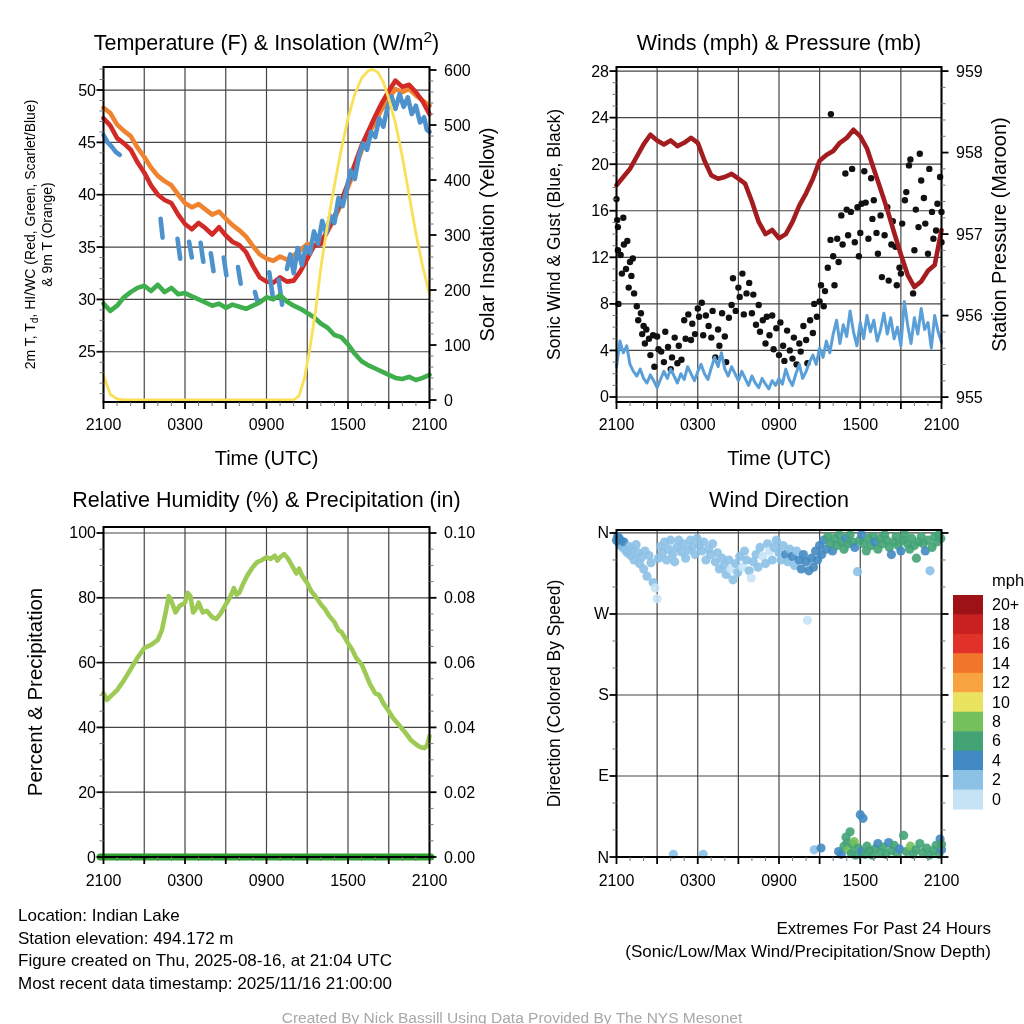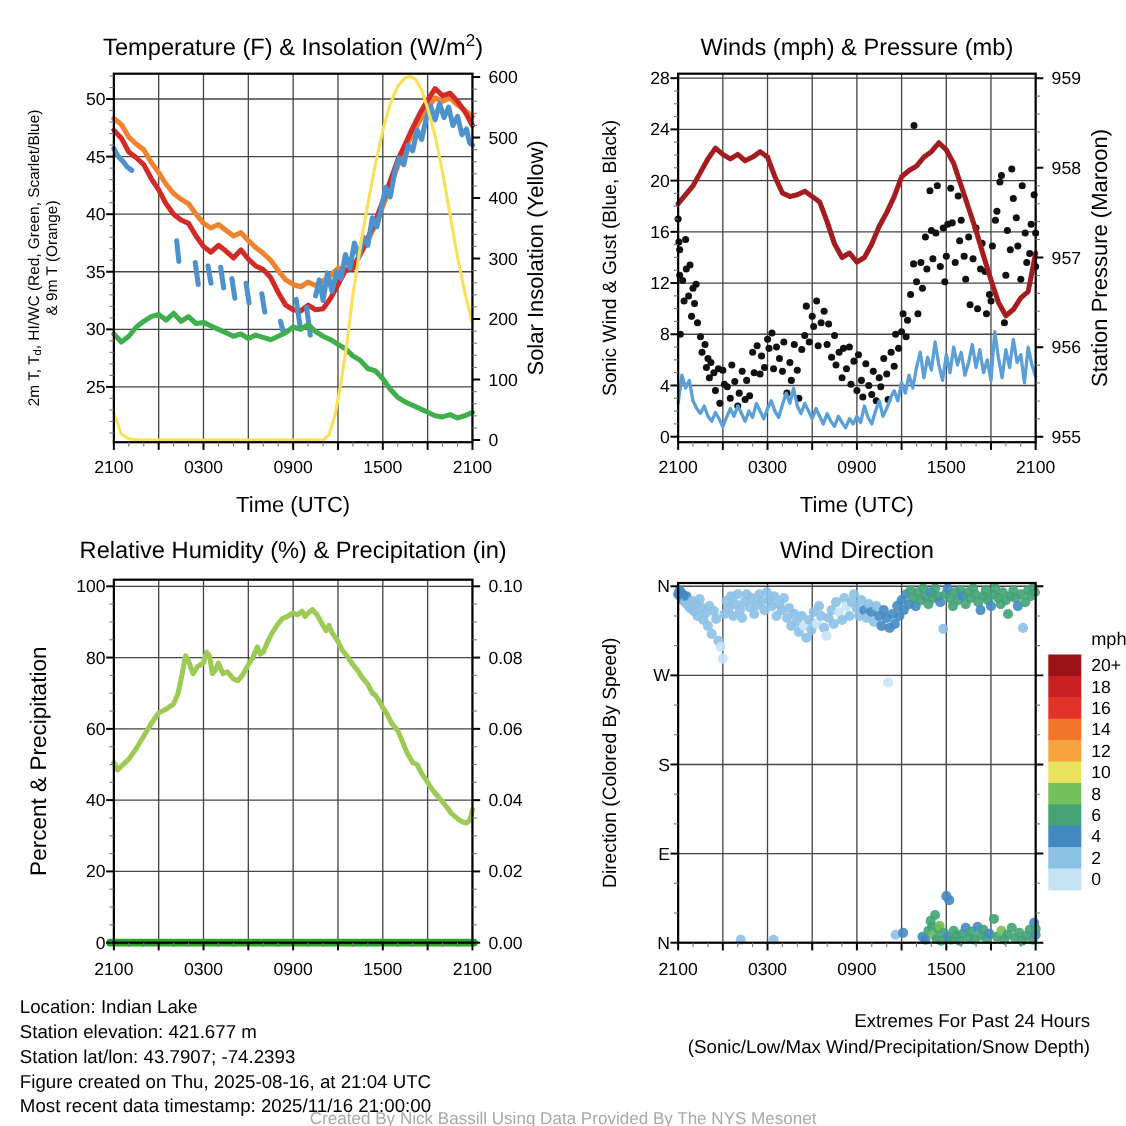--- a/index.html
+++ b/index.html
@@ -854,22 +854,21 @@
       <text x="0" y="0" font-size="16" text-anchor="start" transform="translate(992 726.9545454545455)"><tspan>8</tspan></text>
       <text x="0" y="0" font-size="16" text-anchor="start" transform="translate(992 746.4090909090909)"><tspan>6</tspan></text>
       <text x="0" y="0" font-size="16" text-anchor="start" transform="translate(992 765.8636363636364)"><tspan>4</tspan></text>
       <text x="0" y="0" font-size="16" text-anchor="start" transform="translate(992 785.3181818181818)"><tspan>2</tspan></text>
       <text x="0" y="0" font-size="16" text-anchor="start" transform="translate(992 804.7727272727273)"><tspan>0</tspan></text>
       <text x="0" y="0" font-size="16.5" text-anchor="start" transform="translate(992 586)"><tspan>mph</tspan></text>
     </svg>
 
   <div class="f-left">
     <div>Location: Indian Lake</div>
-    <div>Station elevation: 421.677 m</div>
-    <div>Station lat/lon: 43.7907; -74.2393</div>
+    <div>Station elevation: 494.172 m</div>
     <div>Figure created on Thu, 2025-08-16, at 21:04 UTC</div>
     <div>Most recent data timestamp: 2025/11/16 21:00:00</div>
   </div>
 
   <div class="f-right">
     <div>Extremes For Past 24 Hours</div>
     <div>(Sonic/Low/Max Wind/Precipitation/Snow Depth)</div>
   </div>
 
   <div class="f-credit">Created By Nick Bassill Using Data Provided By The NYS Mesonet</div>

